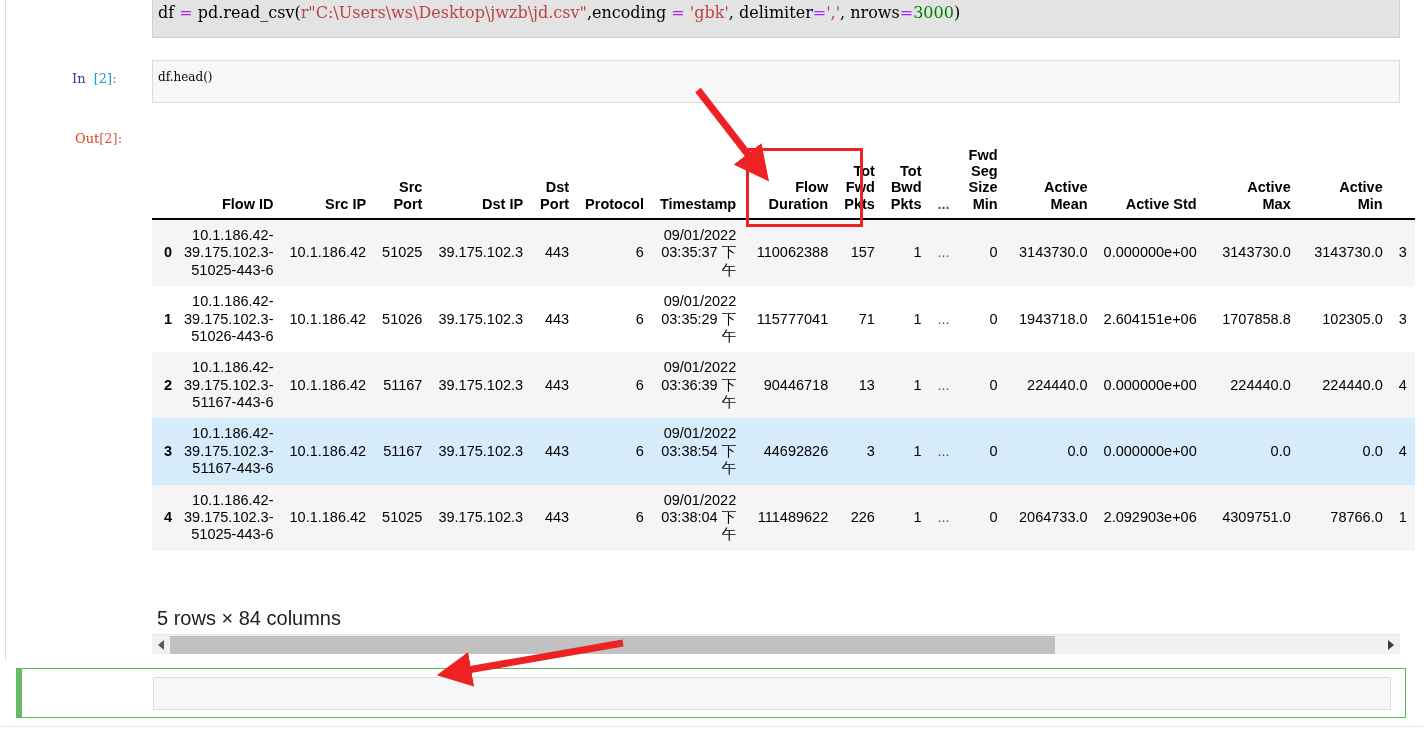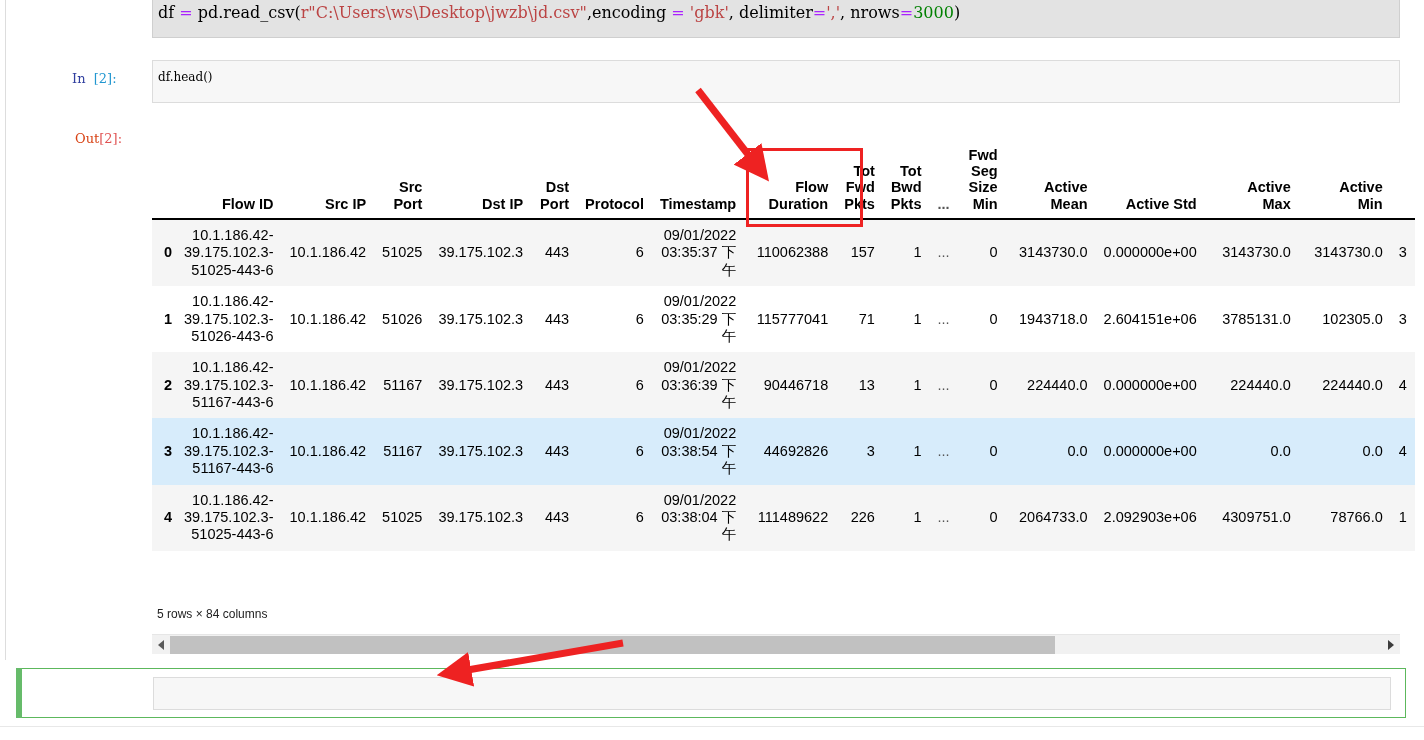--- a/index.html
+++ b/index.html
@@ -100,21 +100,21 @@
   }
   table.df tbody td.idx { font-weight: bold; text-align: right; padding-right: 4px;}
   table.df tbody tr.r-even { background: #f5f5f5; }
   table.df tbody tr.r-odd  { background: #ffffff; }
   table.df tbody tr.r-hl   { background: #d7ecfb; }
   td.dots, th.dots { color: #555; }
 
   
   .shape-note {
     position: absolute; left: 157px; top: 607px;
-    font-size: 12px; color: #222;
+    font-size: 20px; color: #222;
     font-family: "Liberation Sans", sans-serif;
   }
 
   
   .hscroll {
     position: absolute; left: 152px; top: 634px; width: 1248px; height: 20px;
     background: #f1f1f1;
     border-top: 1px solid #e6e6e6;
   }
   .hscroll .thumb {
@@ -253,21 +253,21 @@
             <td style="width: 46px;">443</td>
             <td style="width: 72px;">6</td>
             <td style="width: 84px;">09/01/2022<br>03:35:29 下<br>午</td>
             <td style="width: 92px;">115777041</td>
             <td style="width: 42px;">71</td>
             <td style="width: 46px;">1</td>
             <td class="dots" style="width: 26px;">...</td>
             <td style="width: 48px;">0</td>
             <td style="width: 90px;">1943718.0</td>
             <td style="width: 106px;">2.604151e+06</td>
-            <td style="width: 94px;">3785131.0</td>
+            <td style="width: 94px;">1707858.8</td>
             <td style="width: 92px;">102305.0</td>
             <td style="width: 14px;">3</td>
           </tr>
           <tr class="r-even">
             <td class="idx" style="width: 24px;">2</td>
             <td style="width: 100px;">10.1.186.42-<br>39.175.102.3-<br>51167-443-6</td>
             <td style="width: 92px;">10.1.186.42</td>
             <td style="width: 54px;">51167</td>
             <td style="width: 92px;">39.175.102.3</td>
             <td style="width: 46px;">443</td>

